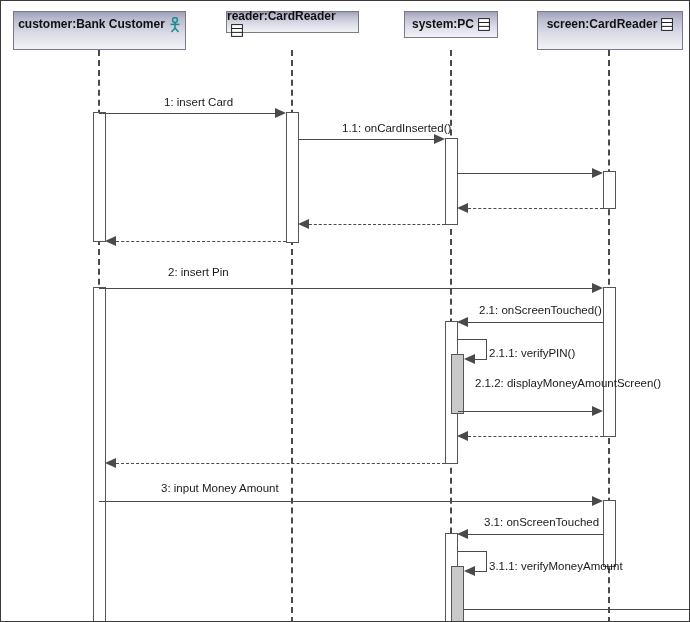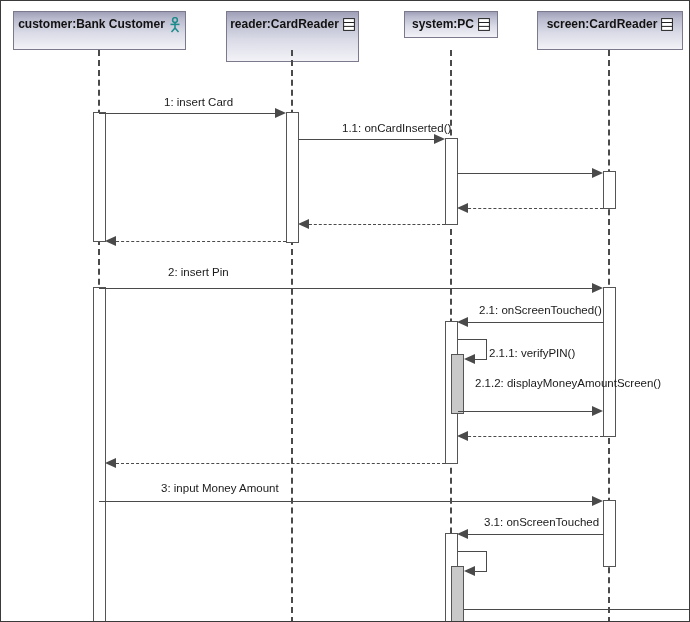--- a/index.html
+++ b/index.html
@@ -101,21 +101,21 @@
       <svg width="12" height="16" viewBox="0 0 12 16">
         <circle cx="6" cy="3" r="2.4" fill="none" stroke="#1a8a8a" stroke-width="1.5"></circle>
         <line x1="6" y1="5.6" x2="6" y2="11" stroke="#1a8a8a" stroke-width="1.5"></line>
         <line x1="1.5" y1="7.4" x2="10.5" y2="7.4" stroke="#1a8a8a" stroke-width="1.5"></line>
         <line x1="6" y1="11" x2="2.5" y2="15" stroke="#1a8a8a" stroke-width="1.5"></line>
         <line x1="6" y1="11" x2="9.5" y2="15" stroke="#1a8a8a" stroke-width="1.5"></line>
       </svg>
     </span>
   </div>
 
-  <div class="lifeline-box" style="left:225px; top:10px; width:133px; height:51px;">
+  <div class="lifeline-box" style="left:225px; top:10px; width:133px; height:22px;flex-direction:column;">
     <span class="lifeline-title">reader:CardReader</span>
     <span class="lf-icon">
       <svg width="12" height="13" viewBox="0 0 12 13">
         <rect x="0.6" y="0.6" width="10.8" height="11.8" fill="#ffffff" stroke="#222" stroke-width="1"></rect>
         <line x1="0.6" y1="4.5" x2="11.4" y2="4.5" stroke="#222" stroke-width="1"></line>
         <line x1="0.6" y1="8.4" x2="11.4" y2="8.4" stroke="#222" stroke-width="1"></line>
       </svg>
     </span>
   </div>
 
@@ -209,16 +209,17 @@
   <div class="msg-label" style="left:160px; top:481px;">3: input Money Amount</div>
 
   <div class="msg-line" style="left:462px; top:533px; width:141px;"></div>
   <div class="arrow-l" style="left:456px; top:528px;"></div>
   <div class="msg-label" style="left:483px; top:515px;">3.1: onScreenTouched</div>
 
   <div class="msg-line" style="left:457px; top:550px; width:28px;"></div>
   <div class="vline" style="left:485px; top:550px; height:20px;"></div>
   <div class="msg-line" style="left:469px; top:570px; width:17px;"></div>
   <div class="arrow-l" style="left:463px; top:565px;"></div>
+  <div class="msg-label" style="left:488px; top:559px;">3.1.1: verifyMoneyAmount</div>
 
   <div class="msg-line" style="left:463px; top:608px; width:226px;"></div>
 
 </div>
 
 </body></html>

